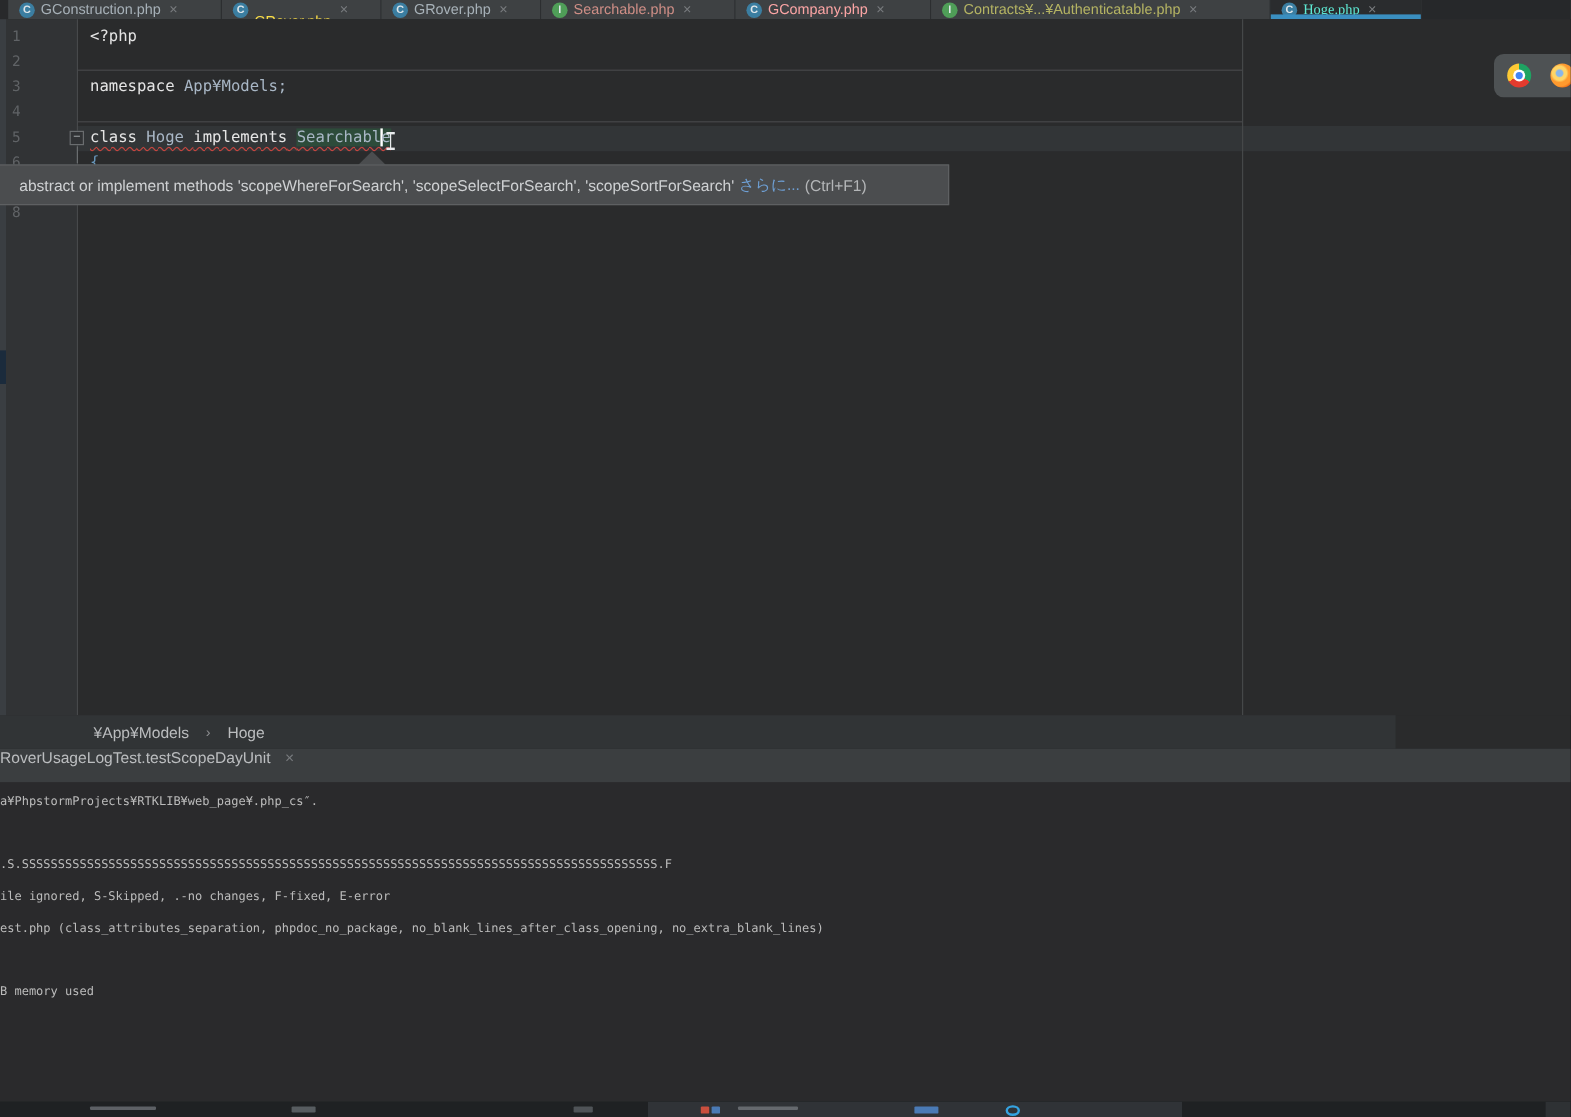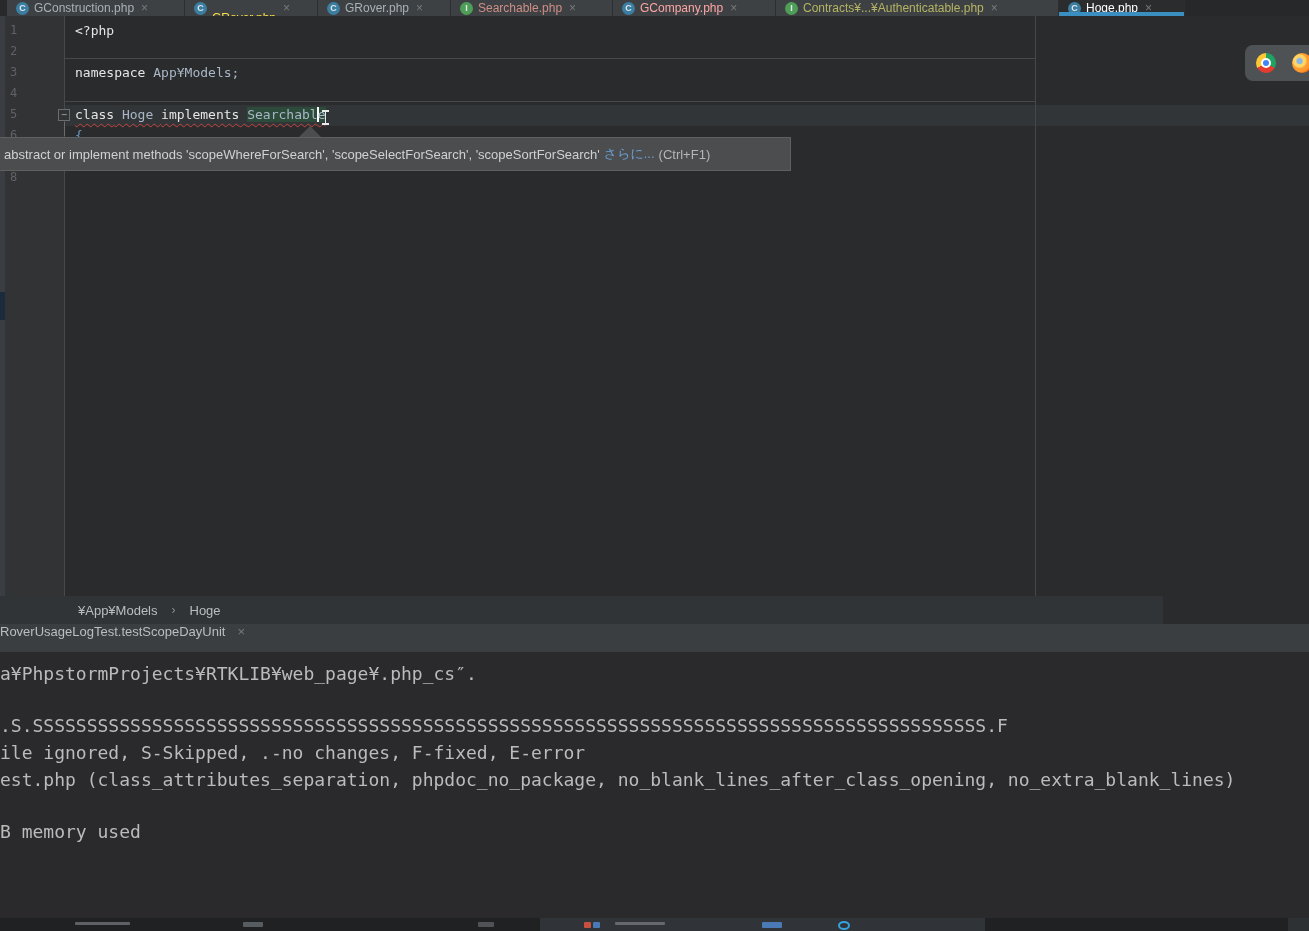--- a/index.html
+++ b/index.html
@@ -57,21 +57,21 @@
   .ibeam:before, .ibeam:after { content:""; position:absolute; left:1px; width:7px; height:2px; background:#e8eaec; }
   .ibeam:before { top:0; } .ibeam:after { bottom:0; }
   .ibeam span { position:absolute; left:4px; top:1px; width:1px; height:13px; background:#e8eaec; }
 
   
   .tt-arrow { position:absolute; left:298px; top:110px; width:0; height:0; z-index:7;
     border-left:12px solid transparent; border-right:12px solid transparent;
     border-bottom:12px solid #4b4d4f; }
   .tooltip { position:absolute; left:-1px; top:121px; width:792px; height:34px;
     background:#4b4d4f; border:1px solid #5e6062; z-index:8; display:flex;
-    align-items:center; padding-left:4px; font-family:"Liberation Sans",sans-serif;
+    align-items:center; padding-left:16px; font-family:"Liberation Sans",sans-serif;
     font-size:13px; color:#cfd1d3; white-space:nowrap; overflow:hidden; }
   .tooltip .more { color:#6e9fd4; margin:0 4px; cursor:pointer;text-align:center; }
   .tooltip .shortcut { color:#b4b6b8; }
 
   
   .browser-pop { position:absolute; left:1245px; top:29px; width:80px; height:36px;
     background:#4e5254; border-radius:8px; z-index:5; display:flex; align-items:center;
     gap:16px; padding-left:11px; }
   .chrome { width:20px; height:20px; border-radius:50%; position:relative; flex:0 0 auto;
     background:conic-gradient(from 120deg, #e33b2e 0deg 120deg, #fcc934 120deg 240deg, #1ea362 240deg 360deg); cursor:pointer; }
@@ -90,21 +90,21 @@
   .crumb { cursor:pointer; }
 
   
   .runrow { position:absolute; top:624px; left:0; width:1309px; height:28px;
     background:#3b3e40; display:flex; align-items:flex-start; font-size:13px; color:#bbbdbf; }
   .runrow .close { color:#787b7e; margin-left:12px; font-size:13px; }
 
   
   .console { position:absolute; top:652px; left:0; width:1309px; height:266px; background:#2a2a2c; }
   .cline { position:absolute; left:0; height:16px; color:#bbbbbb; white-space:pre;
-    font-family:"DejaVu Sans Mono", monospace; font-size:18px; }
+    font-family:"DejaVu Sans Mono", monospace; font-size:10px; }
 
   
   .taskbar { position:absolute; top:918px; left:0; width:1309px; height:13px; background:#1f2123; overflow:hidden; }
   .tb-active { position:absolute; left:540px; top:0; width:445px; height:13px; background:#303337; }
   .tb-item { position:absolute; top:4px; border-radius:1px; }
   .tb-end { position:absolute; left:1288px; top:0; width:21px; height:13px; background:#2e3134; }
 </style>
 </head>
 <body>
 
@@ -144,21 +144,21 @@
     </div>
 
     <div class="tab" style="width:283px">
       <span class="ficon interface-icon">I</span>
       <span style="color: rgb(181, 180, 99);">Contracts¥...¥Authenticatable.php</span>
       <span class="close">×</span>
     </div>
 
     <div class="tab active" style="width:126px">
       <span class="ficon class-icon">C</span>
-      <span style="color: #ffffff;">Hoge.php</span>
+      <span style="color: #5eead4; font-family: Liberation Serif, serif;">Hoge.php</span>
       <span class="close">×</span>
       <span class="underline"></span>
     </div>
 
     <div class="fill"></div>
   </div>
 
   <div class="editor">
     <div class="caret-row"></div>
     <div class="gutter"></div>

